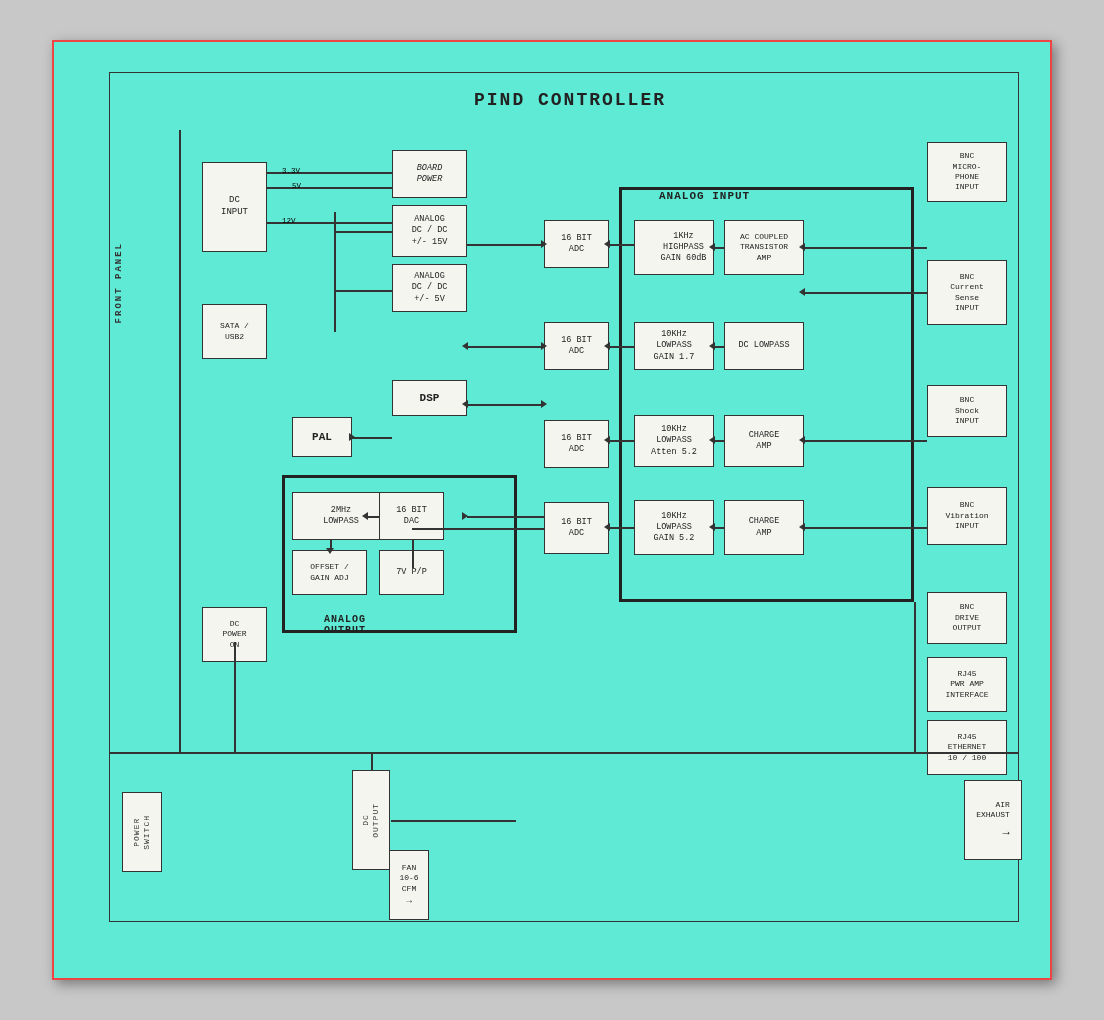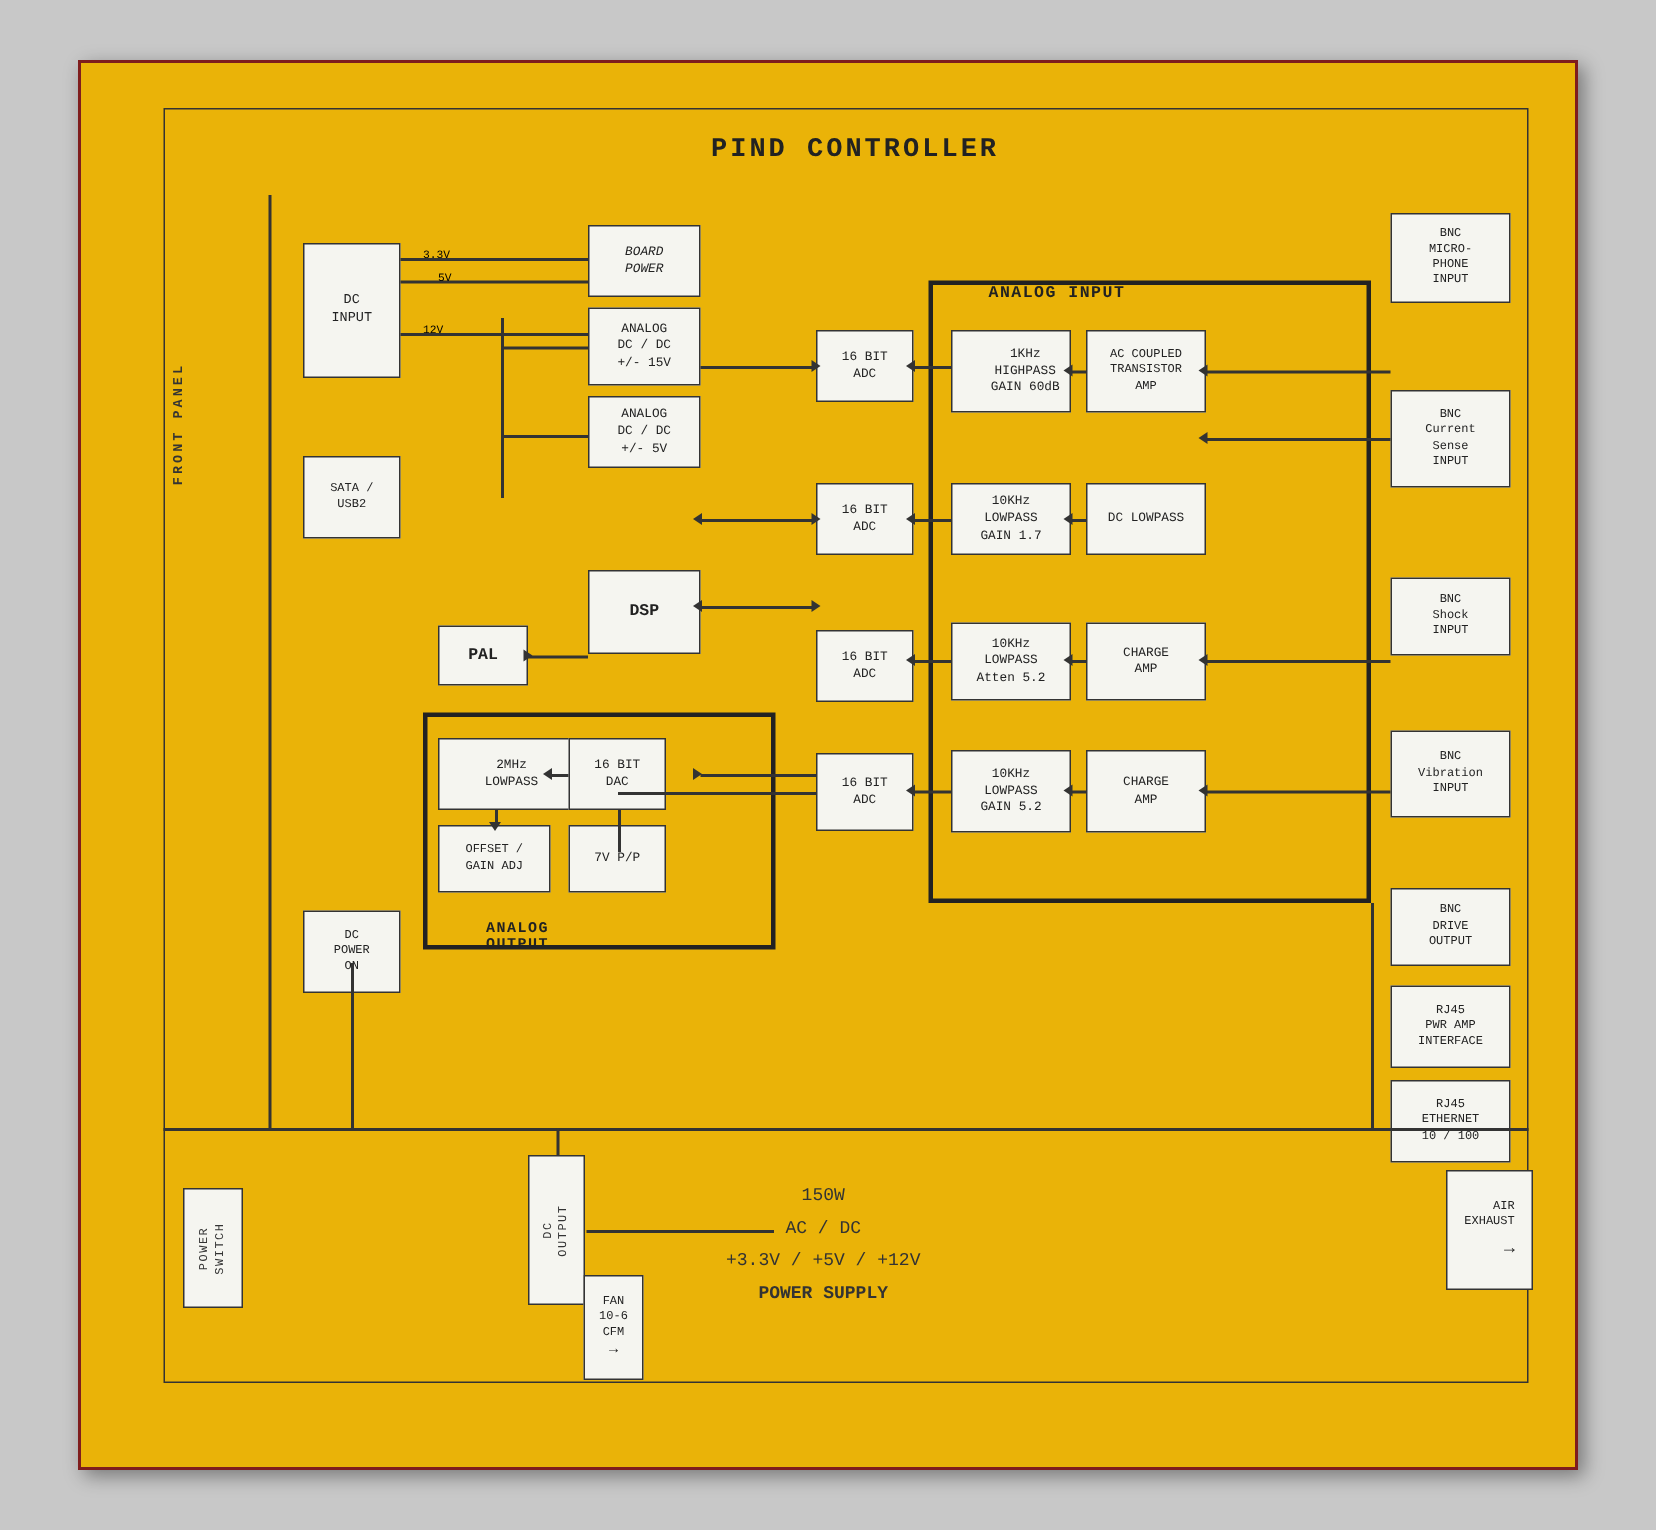--- a/index.html
+++ b/index.html
@@ -5,25 +5,25 @@
     * { box-sizing: border-box; margin: 0; padding: 0; }
     body {
       background: #c8c8c8;
       display: flex;
       justify-content: center;
       align-items: center;
       min-height: 100vh;
       font-family: 'Courier New', Courier, monospace;
     }
     .page {
-      background: #eab308;
+      background: #5eead4;
       width: 1000px;
       height: 940px;
       position: relative;
-      border: 2px solid #7f1d1d;
+      border: 2px solid #ef4444;
       box-shadow: 4px 4px 12px rgba(0,0,0,0.4);
     }
     
     .outer-frame {
       position: absolute;
       top: 30px; left: 55px;
       width: 910px; height: 850px;
       border: 1.5px solid #333;
     }
     
@@ -172,21 +172,21 @@
   </div>
 
   <div class="block" style="top:222px; left:338px; width:75px; height:48px;">
     <span>ANALOG<br>DC / DC<br>+/- 5V</span>
   </div>
 
   <div class="block" style="top:262px; left:148px; width:65px; height:55px; font-size:8px;">
     <span>SATA /<br>USB2</span>
   </div>
 
-  <div class="block" style="top:338px; left:338px; width:75px; height:56px; font-size:11px; font-weight:bold;">
+  <div class="block" style="top:338px; left:338px; width:75px; height:36px; font-size:11px; font-weight:bold;">
     <span>DSP</span>
   </div>
 
   <div class="block" style="top:375px; left:238px; width:60px; height:40px; font-size:11px; font-weight:bold;">
     <span>PAL</span>
   </div>
 
   <div class="block" style="top:178px; left:490px; width:65px; height:48px;">
     <span>16 BIT<br>ADC</span>
   </div>
@@ -395,22 +395,16 @@
   <div class="wire wire-v" style="top:600px; left:180px; height:110px;"></div>
   <div class="wire wire-h" style="top:710px; left:108px; width:260px;"></div>
 
   <div class="wire wire-h" style="top:710px; left:813px; width:125px;"></div>
 
   <div class="wire wire-v" style="top:560px; left:860px; height:150px;"></div>
 
   <div class="wire wire-h" style="top:778px; left:337px; width:125px;"></div>
   <div class="wire wire-v" style="top:710px; left:317px; height:18px;"></div>
 
-  <div class="power-supply-text">
-    <div>150W</div>
-    <div>AC / DC</div>
-    <div>+3.3V / +5V / +12V</div>
-    <div style="font-weight:bold;">POWER SUPPLY</div>
-  </div>
 
   <div class="wire wire-v" style="top:88px; left:125px; height:622px;"></div>
 
 </div>
 
 </body></html>

